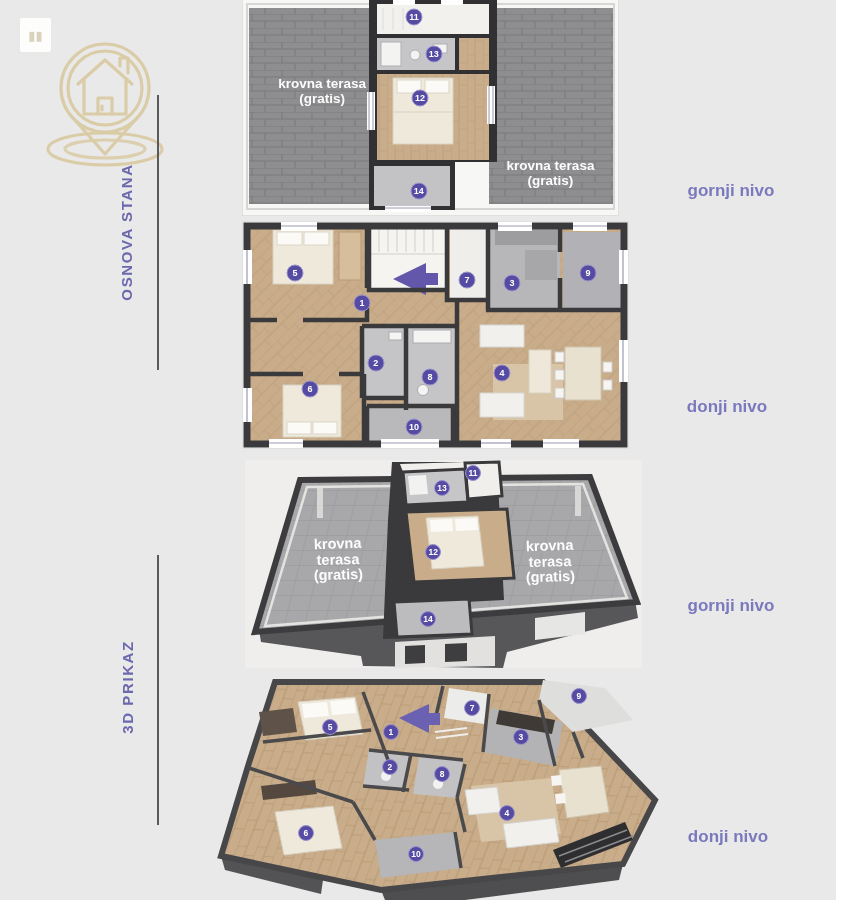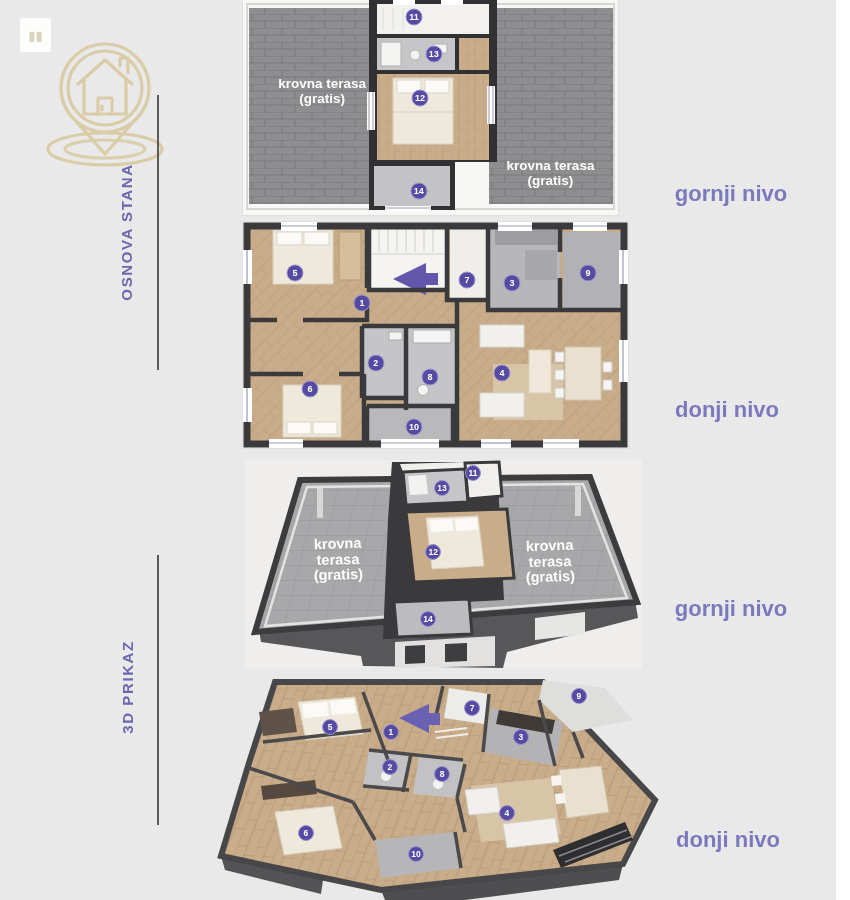--- a/index.html
+++ b/index.html
@@ -19,21 +19,21 @@
   .overlay{position:absolute;left:0;top:0;width:100%;height:100%;}
   .marker{position:absolute;width:17px;height:17px;border-radius:50%;
           background:#564ba2;border:1.5px solid #9a92cd;box-sizing:border-box;
           color:#ffffff;font-size:9px;font-weight:bold;display:flex;align-items:center;
           justify-content:center;transform:translate(-50%,-50%);line-height:1;text-align:center;}
   .p3d .marker{width:16px;height:16px;font-size:8.5px;}
   .terrace-label{position:absolute;transform:translate(-50%,-50%);text-align:center;
           color:#fcfcfc;font-weight:bold;line-height:1.08;white-space:nowrap;}
   .t2d{font-size:13.5px;}
   .t3d{font-size:14.5px;transform:translate(-50%,-50%) rotate(-1.5deg);}
-  .lvl{position:absolute;width:120px;text-align:center;font-weight:bold;font-size:22px;color:#7b79bd;}
+  .lvl{position:absolute;width:120px;text-align:center;font-weight:bold;font-size:17px;color:#7b79bd;}
   .bg2d{background:#fafaf8;box-shadow:0 0 0 1px #e0e0de;}
   .bg3d{background:#efeeec;}
 </style>
 </head>
 <body>
 
 <div class="page">
 
   <div class="right-strip"></div>
 

